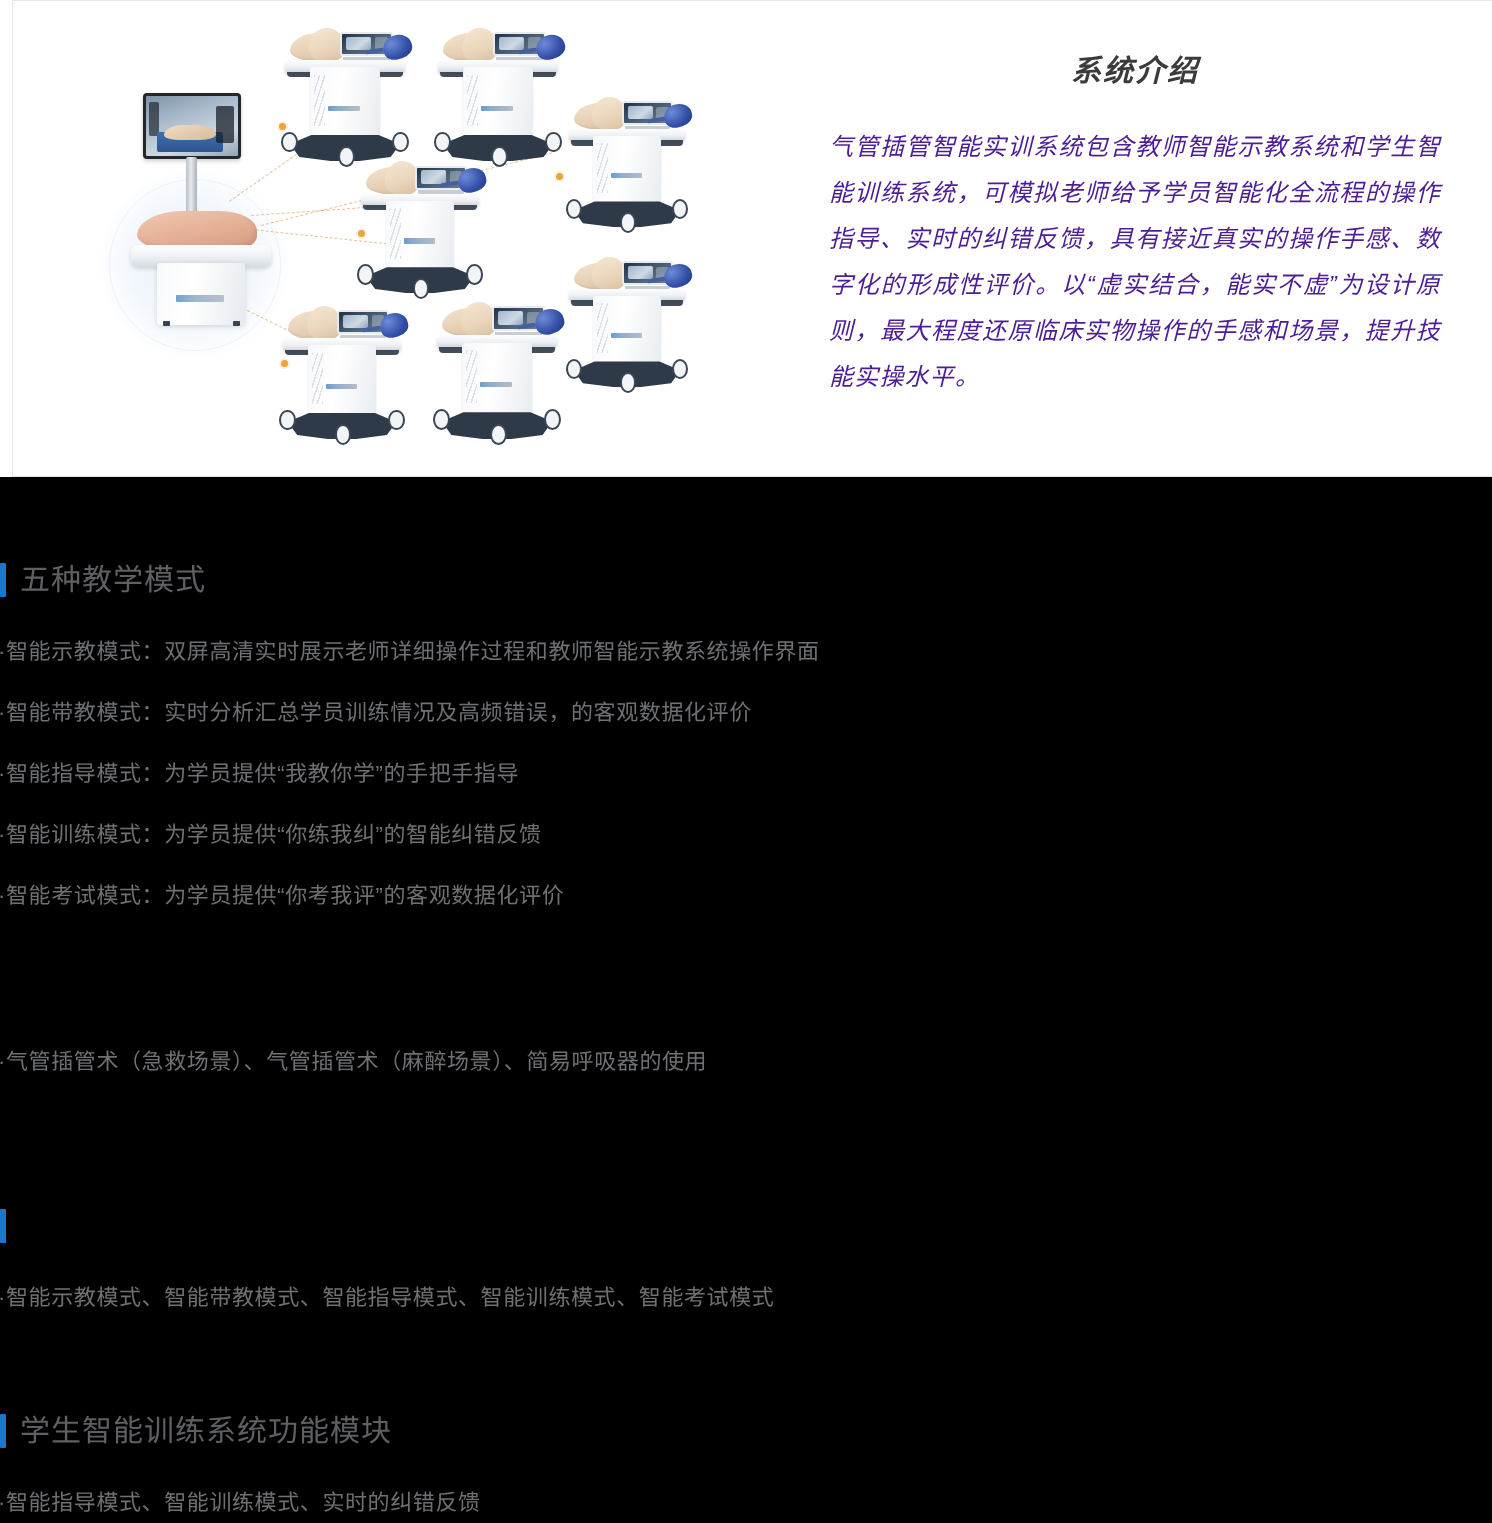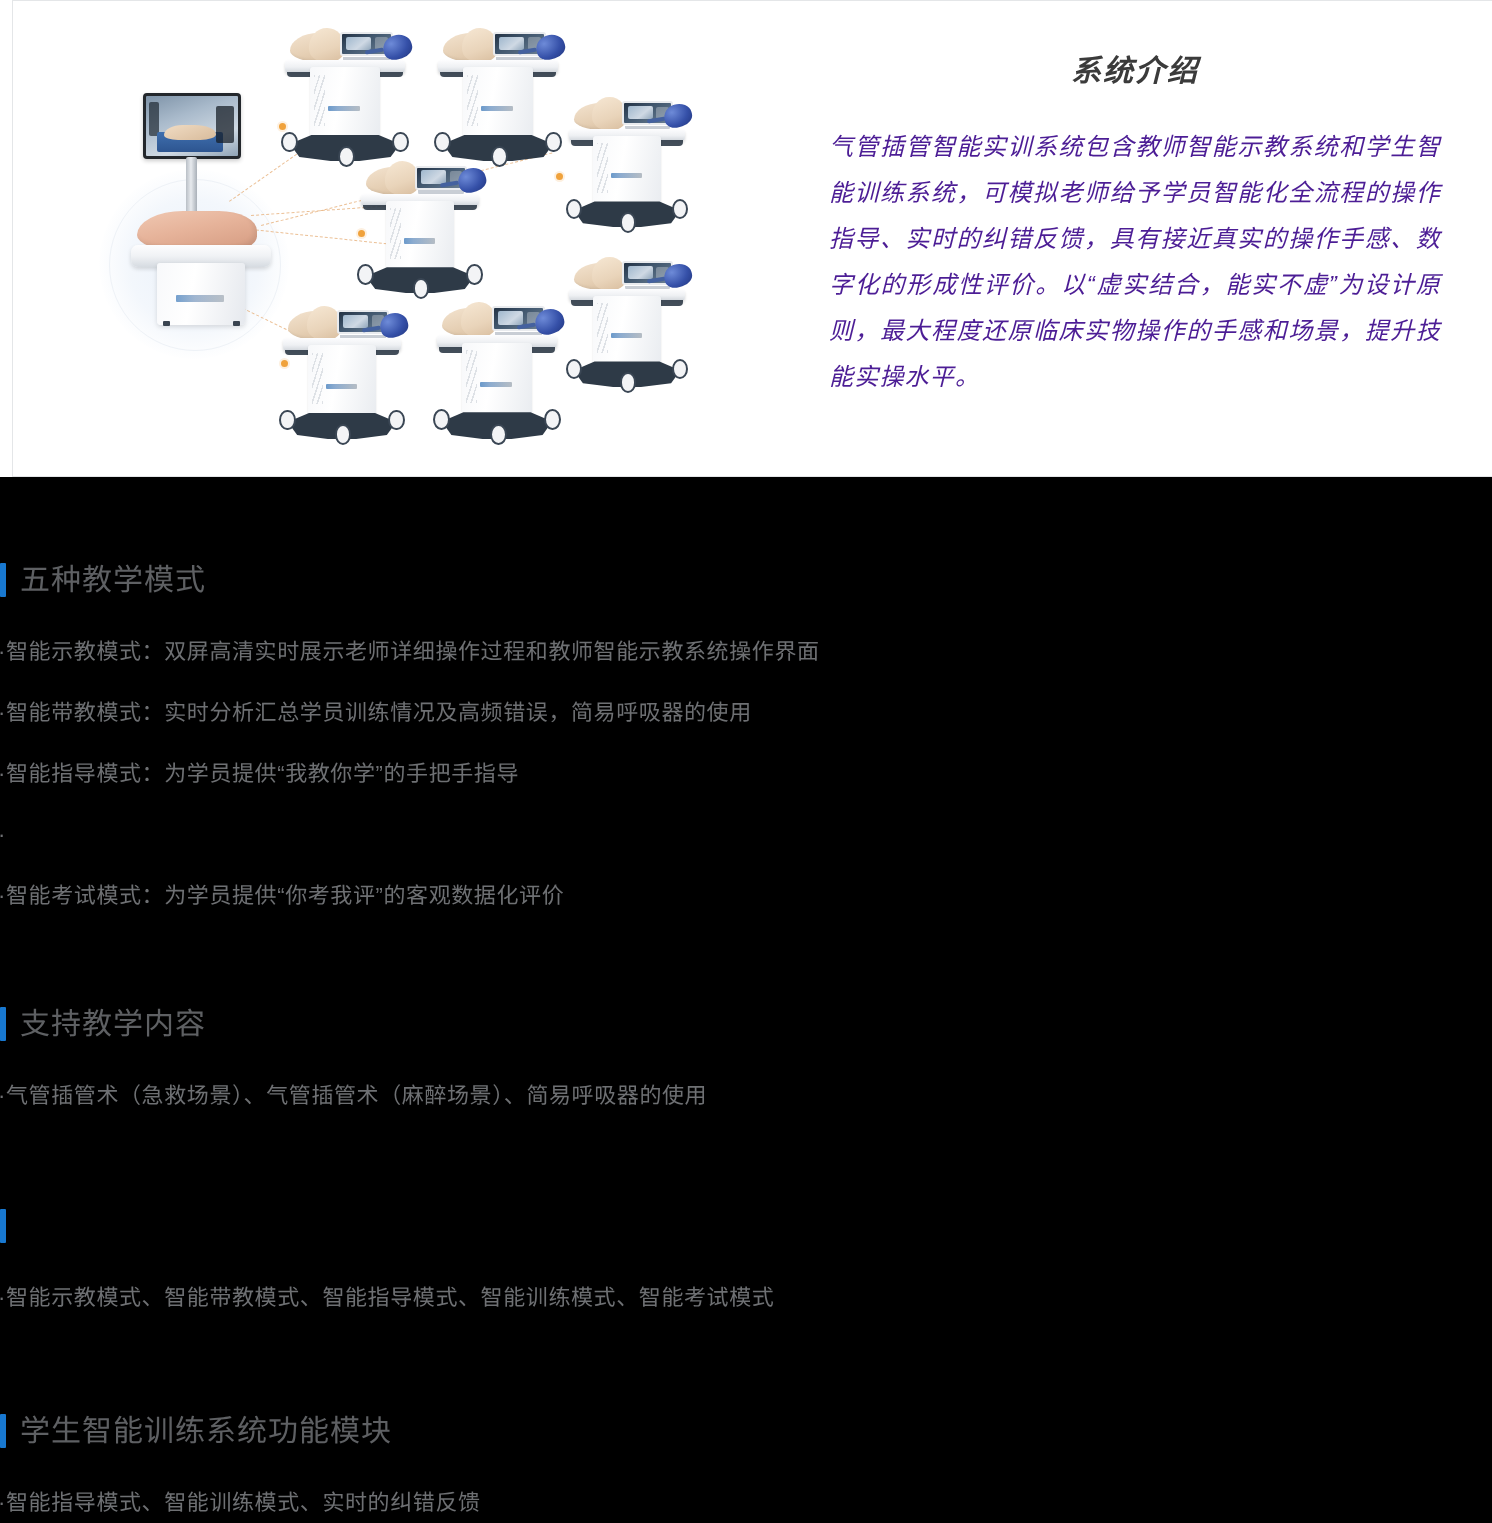--- a/index.html
+++ b/index.html
@@ -597,41 +597,38 @@
       <div class="accent-bar"></div>
       <div class="section-title">五种教学模式</div>
     </div>
     <ul class="bullets" style="margin-top:40px;">
       <li class="bullet-item" style="margin-bottom:31px;">
         <span class="bullet-dot">·</span>
         <span>智能示教模式：双屏高清实时展示老师详细操作过程和教师智能示教系统操作界面</span>
       </li>
       <li class="bullet-item" style="margin-bottom:31px;">
         <span class="bullet-dot">·</span>
-        <span>智能带教模式：实时分析汇总学员训练情况及高频错误，简易呼吸器的使用</span>
+        <span>智能带教模式：实时分析汇总学员训练情况及高频错误，的客观数据化评价</span>
       </li>
       <li class="bullet-item" style="margin-bottom:31px;">
         <span class="bullet-dot">·</span>
         <span>智能指导模式：为学员提供“我教你学”的手把手指导</span>
       </li>
       <li class="bullet-item" style="margin-bottom:31px;">
         <span class="bullet-dot">·</span>
+        <span>智能训练模式：为学员提供“你练我纠”的智能纠错反馈</span>
       </li>
       <li class="bullet-item">
         <span class="bullet-dot">·</span>
         <span>智能考试模式：为学员提供“你考我评”的客观数据化评价</span>
       </li>
     </ul>
   </div>
 
   <div class="section" style="position:absolute; left:0; top:530px; width:100%;">
-    <div class="section-head">
-      <div class="accent-bar"></div>
-      <div class="section-title">支持教学内容</div>
-    </div>
     <ul class="bullets" style="margin-top:40px;">
       <li class="bullet-item">
         <span class="bullet-dot">·</span>
         <span>气管插管术（急救场景）、气管插管术（麻醉场景）、简易呼吸器的使用</span>
       </li>
     </ul>
   </div>
 
   <div class="section" style="position:absolute; left:0; top:732px; width:100%;">
     <div class="section-head">

